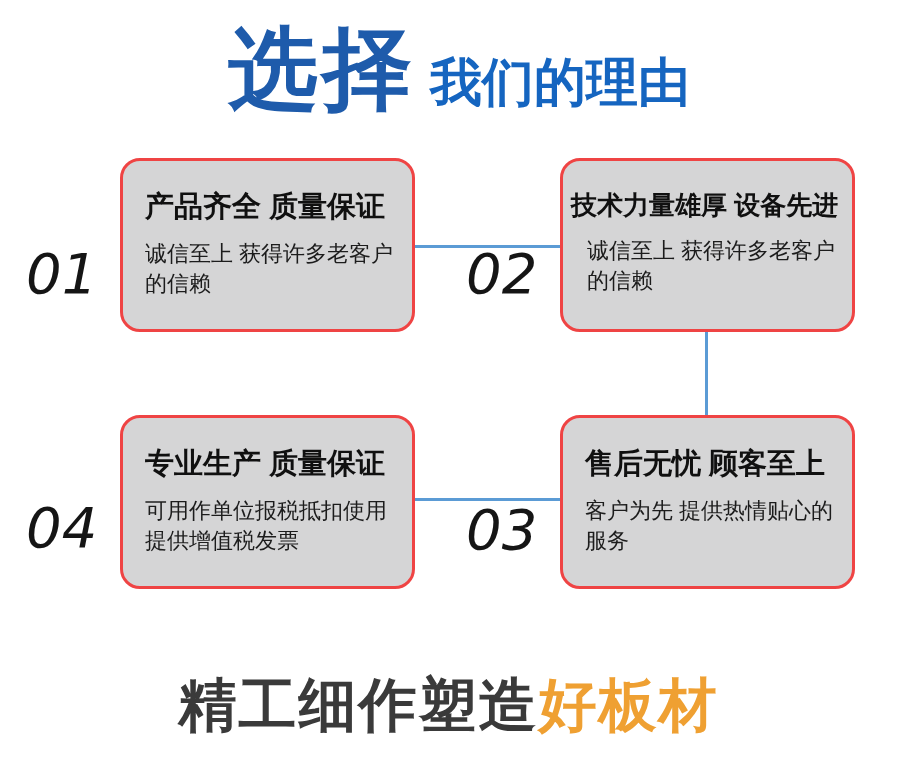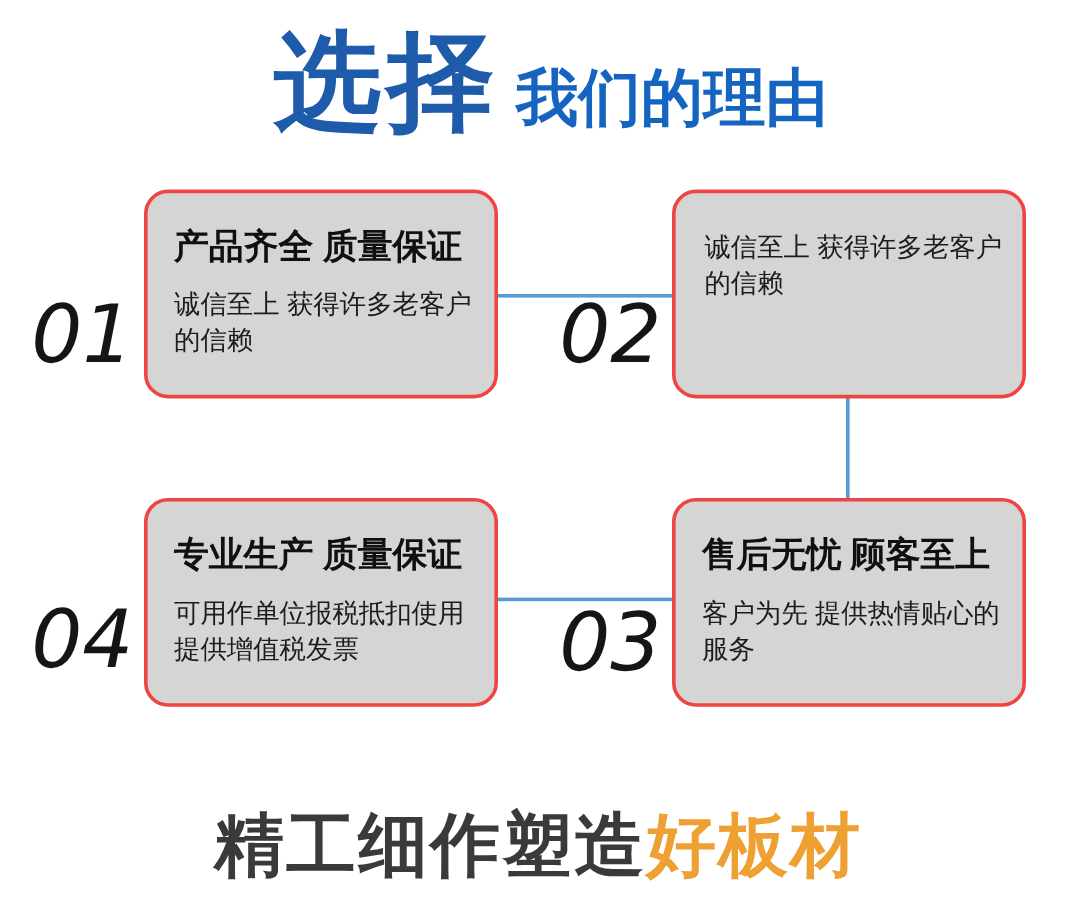--- a/index.html
+++ b/index.html
@@ -50,21 +50,21 @@
   .conn-h1 { left: 410px; top: 245px; width: 152px; height: 3px; }
   .conn-v  { left: 705px; top: 329px; width: 3px;  height: 88px; }
   .conn-h2 { left: 410px; top: 498px; width: 152px; height: 3px; }
 
   
   .big-num {
     position: absolute;
     z-index: 2;
     font-family: "DejaVu Sans", sans-serif;
     font-style: italic;
-    font-size: 67px;
+    font-size: 56px;
     line-height: 1.0;
     color: #151515;
     text-align: right;
   }
   .num-01 { left: 26px;  top: 246px; }
   .num-02 { left: 466px; top: 246px; }
   .num-04 { left: 26px;  top: 500px; }
   .num-03 { left: 466px; top: 502px; }
 
   
@@ -139,20 +139,21 @@
 
   <div class="card card-1">
     <div class="card-title">产品齐全 质量保证</div>
     <div class="card-desc">
       <div>诚信至上 获得许多老客户</div>
       <div>的信赖</div>
     </div>
   </div>
 
   <div class="card card-2 card--wide-title">
+    <div class="card-title">技术力量雄厚 设备先进</div>
     <div class="card-desc">
       <div>诚信至上 获得许多老客户</div>
       <div>的信赖</div>
     </div>
   </div>
 
   <div class="card card-4">
     <div class="card-title">专业生产 质量保证</div>
     <div class="card-desc">
       <div>可用作单位报税抵扣使用</div>

